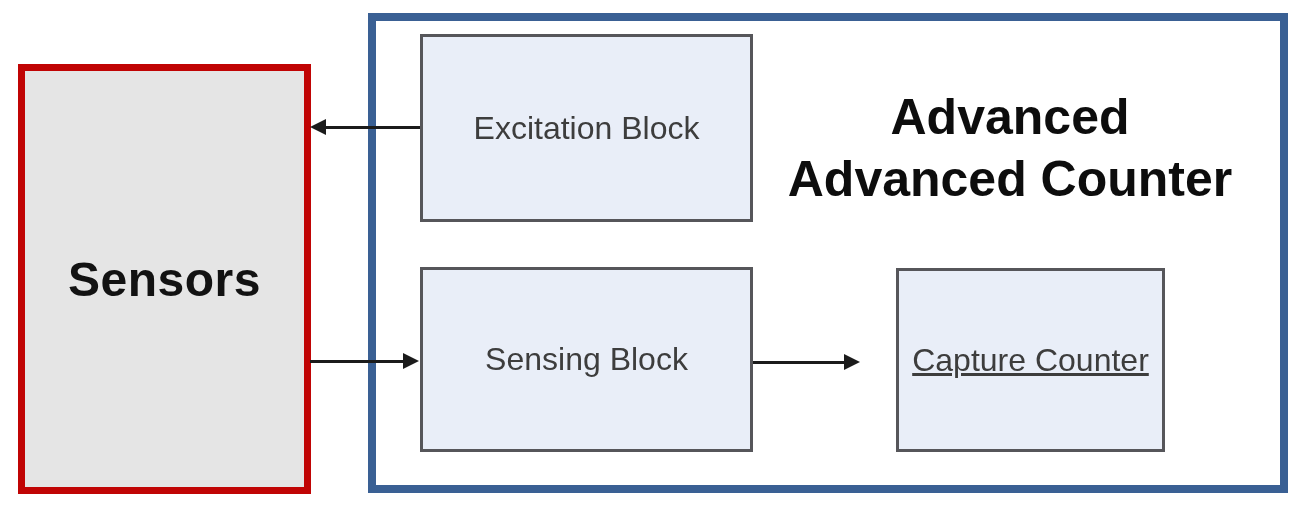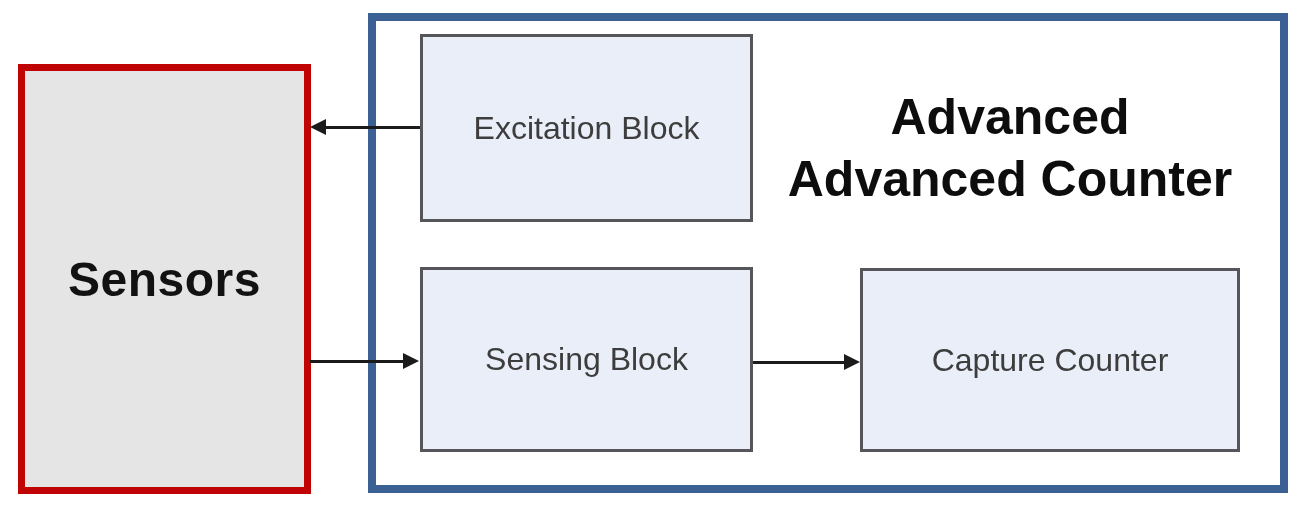--- a/index.html
+++ b/index.html
@@ -69,21 +69,21 @@
     border: 3px solid #56565A;
     display: flex;
     align-items: center;
     justify-content: center;
     font-size: 32px;
     color: #3D3D3D;
     z-index: 3;
   }
   .block-excitation { left: 420px; top: 34px;  width: 333px; height: 188px; }
   .block-sensing    { left: 420px; top: 267px; width: 333px; height: 185px; }
-  .block-capture    { left: 860px; top: 268px; width: 380px; height: 184px; }
+  .block-capture    { left: 896px; top: 268px; width: 269px; height: 184px; text-decoration: underline; }
   
   .arrow { position: absolute; z-index: 4; }
   .shaft { position: absolute; height: 3px; background: #1B1B1B; }
   .head  { position: absolute; width: 0; height: 0; border-style: solid; }
   
   .arrow-a .shaft { left: 324px; top: 126px; width: 96px; }
   .arrow-a .head  {
     left: 310px; top: 119px;
     border-width: 8.5px 16px 8.5px 0;
     border-color: transparent #1B1B1B transparent transparent;

